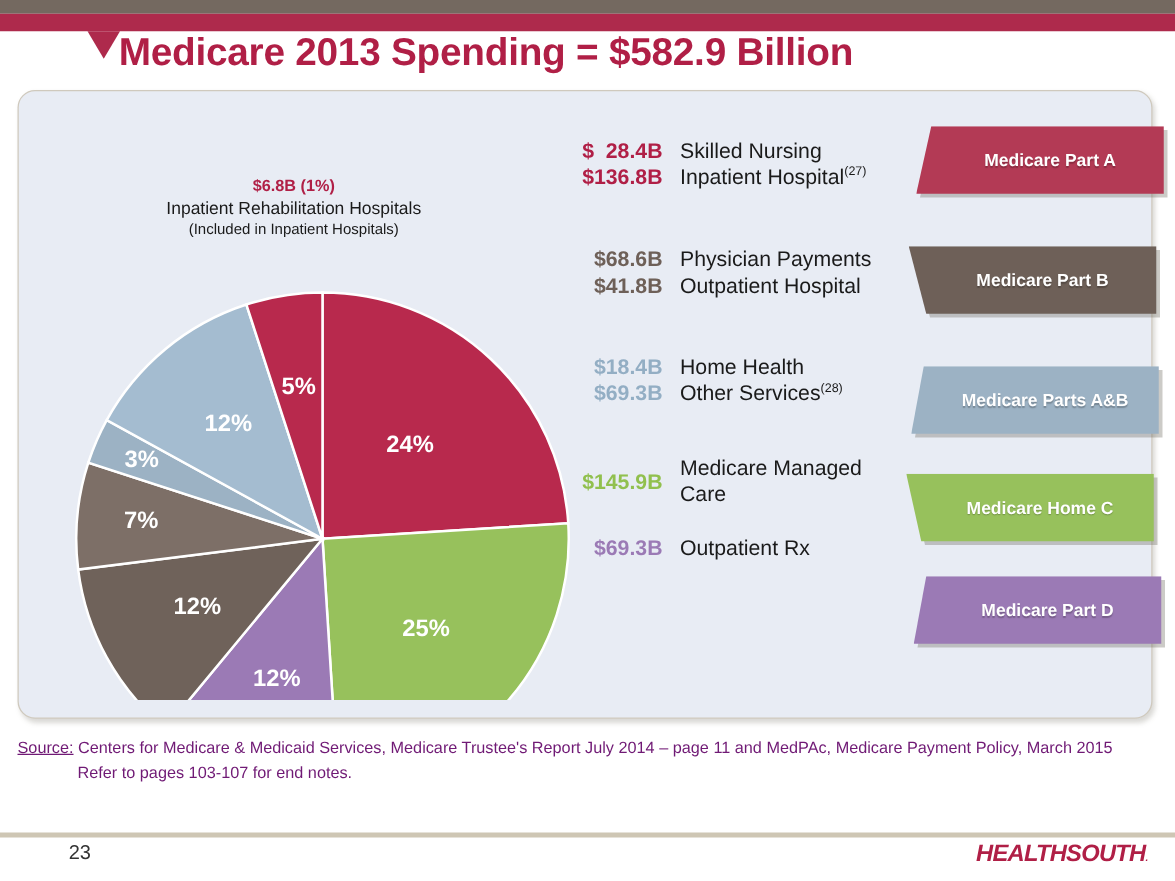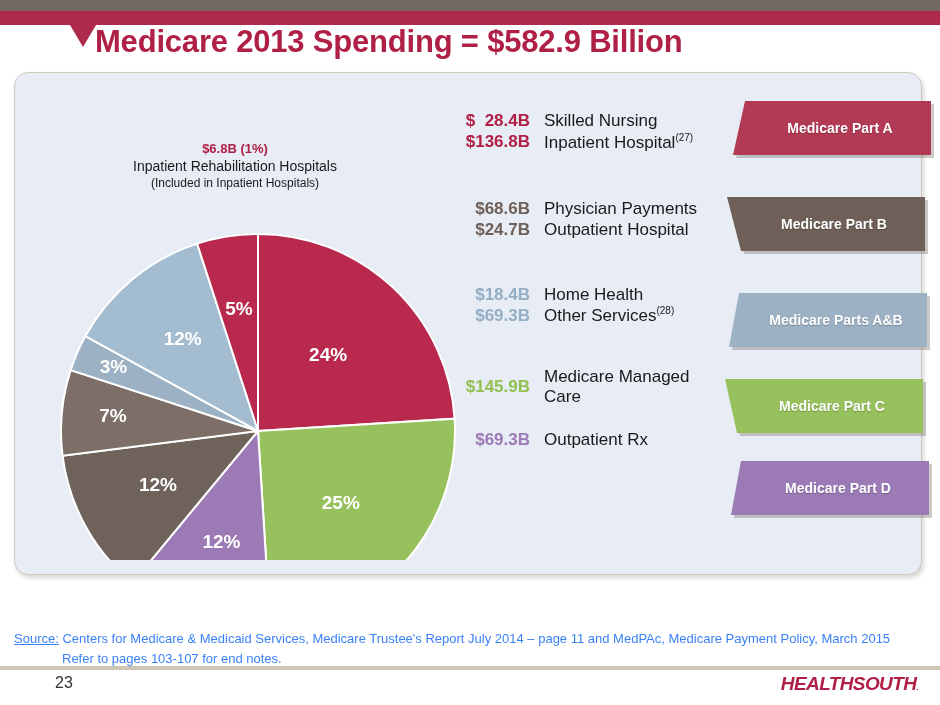--- a/index.html
+++ b/index.html
@@ -167,24 +167,24 @@
     color: #ffffff;
     text-shadow: 0 1px 1px rgba(0,0,0,0.25);
     padding-left: 14px;
     box-sizing: border-box;
     pointer-events: none;
   }
 
   
   .source {
     position: absolute;
-    left: 14px; top: 629px;
+    left: 14px; top: 588px;
     width: 910px;
     font-size: 13px;
-    color: #3b82f6;
+    color: #701a75;
     line-height: 1.55;
   }
   .source-label {
     text-decoration: underline;
   }
   .source-line2 {
     padding-left: 48px;
   }
 
   
@@ -266,21 +266,21 @@
           <div class="legend-amount amt-a">$136.8B</div>
           <div class="legend-desc">Inpatient Hospital<sup>(27)</sup></div>
         </div>
       </div>
       <div class="legend-group" style="margin-bottom: 44px;">
         <div class="legend-row">
           <div class="legend-amount amt-b">$68.6B</div>
           <div class="legend-desc">Physician Payments</div>
         </div>
         <div class="legend-row">
-          <div class="legend-amount amt-b">$24.7B</div>
+          <div class="legend-amount amt-b">$41.8B</div>
           <div class="legend-desc">Outpatient Hospital</div>
         </div>
       </div>
       <div class="legend-group" style="margin-bottom: 40px;">
         <div class="legend-row">
           <div class="legend-amount amt-ab">$18.4B</div>
           <div class="legend-desc">Home Health</div>
         </div>
         <div class="legend-row">
           <div class="legend-amount amt-ab">$69.3B</div>
@@ -321,21 +321,21 @@
           <polygon points="13,3 201,3 201,57 3,57" fill="rgba(110,105,95,0.35)"></polygon>
           <polygon points="10,0 198,0 198,54 0,54" fill="#9cb2c4"></polygon>
         </svg>
         <div class="banner-label">Medicare Parts A&amp;B</div>
       </div>
       <div class="banner" style="margin-left: -8px; margin-bottom: 28px;">
         <svg width="204" height="60">
           <polygon points="3,3 201,3 201,57 15,57" fill="rgba(110,105,95,0.35)"></polygon>
           <polygon points="0,0 198,0 198,54 12,54" fill="#97c15c"></polygon>
         </svg>
-        <div class="banner-label">Medicare Part C</div>
+        <div class="banner-label">Medicare Home C</div>
       </div>
       <div class="banner" style="margin-left: -2px; margin-bottom: 0px;">
         <svg width="204" height="60">
           <polygon points="13,3 201,3 201,57 3,57" fill="rgba(110,105,95,0.35)"></polygon>
           <polygon points="10,0 198,0 198,54 0,54" fill="#9b7ab5"></polygon>
         </svg>
         <div class="banner-label">Medicare Part D</div>
       </div>
     </div>
 

